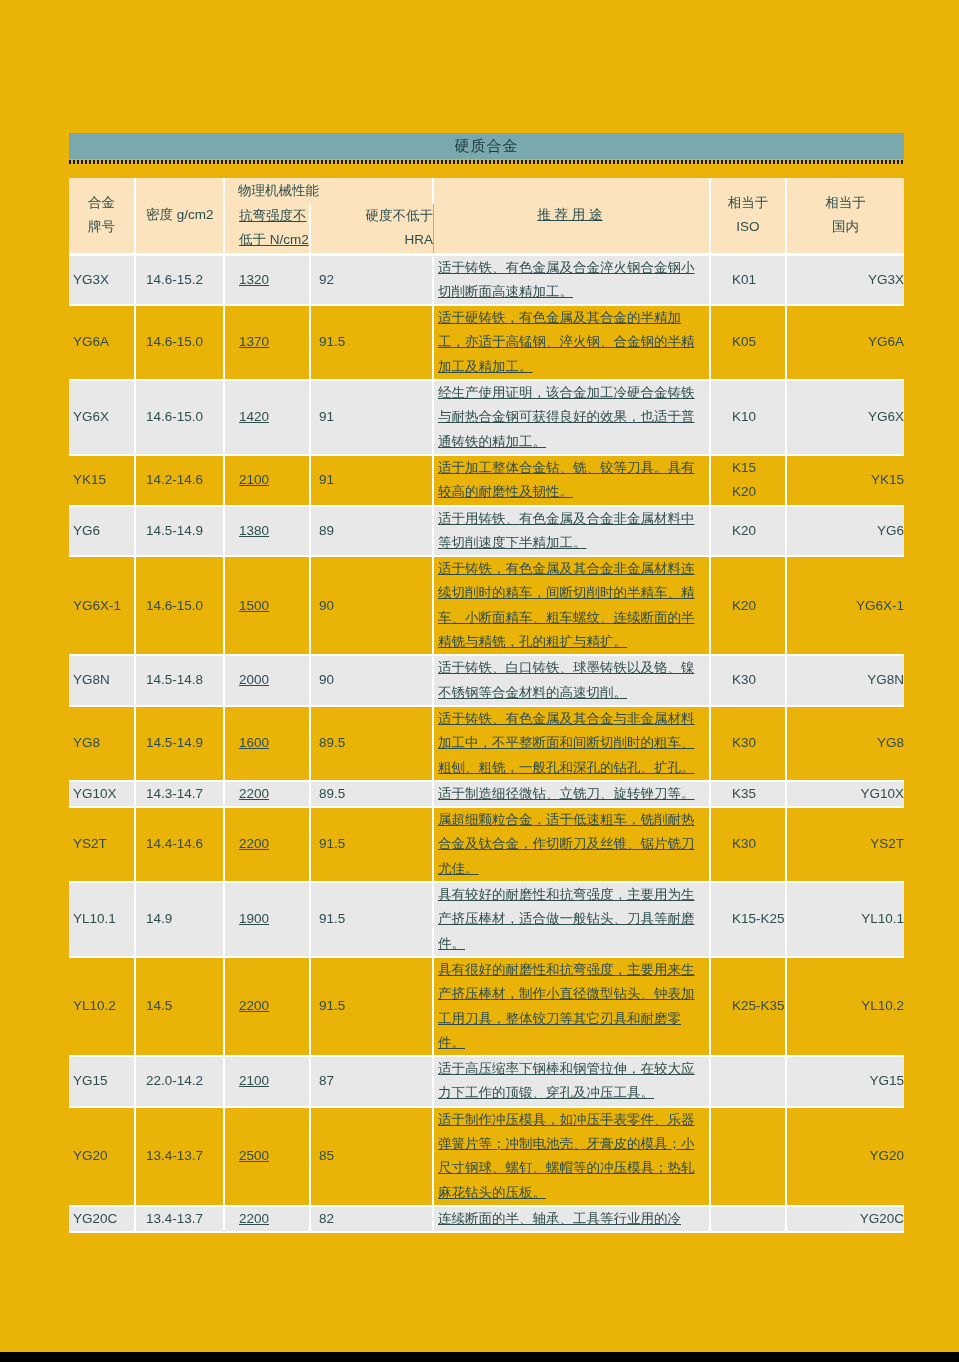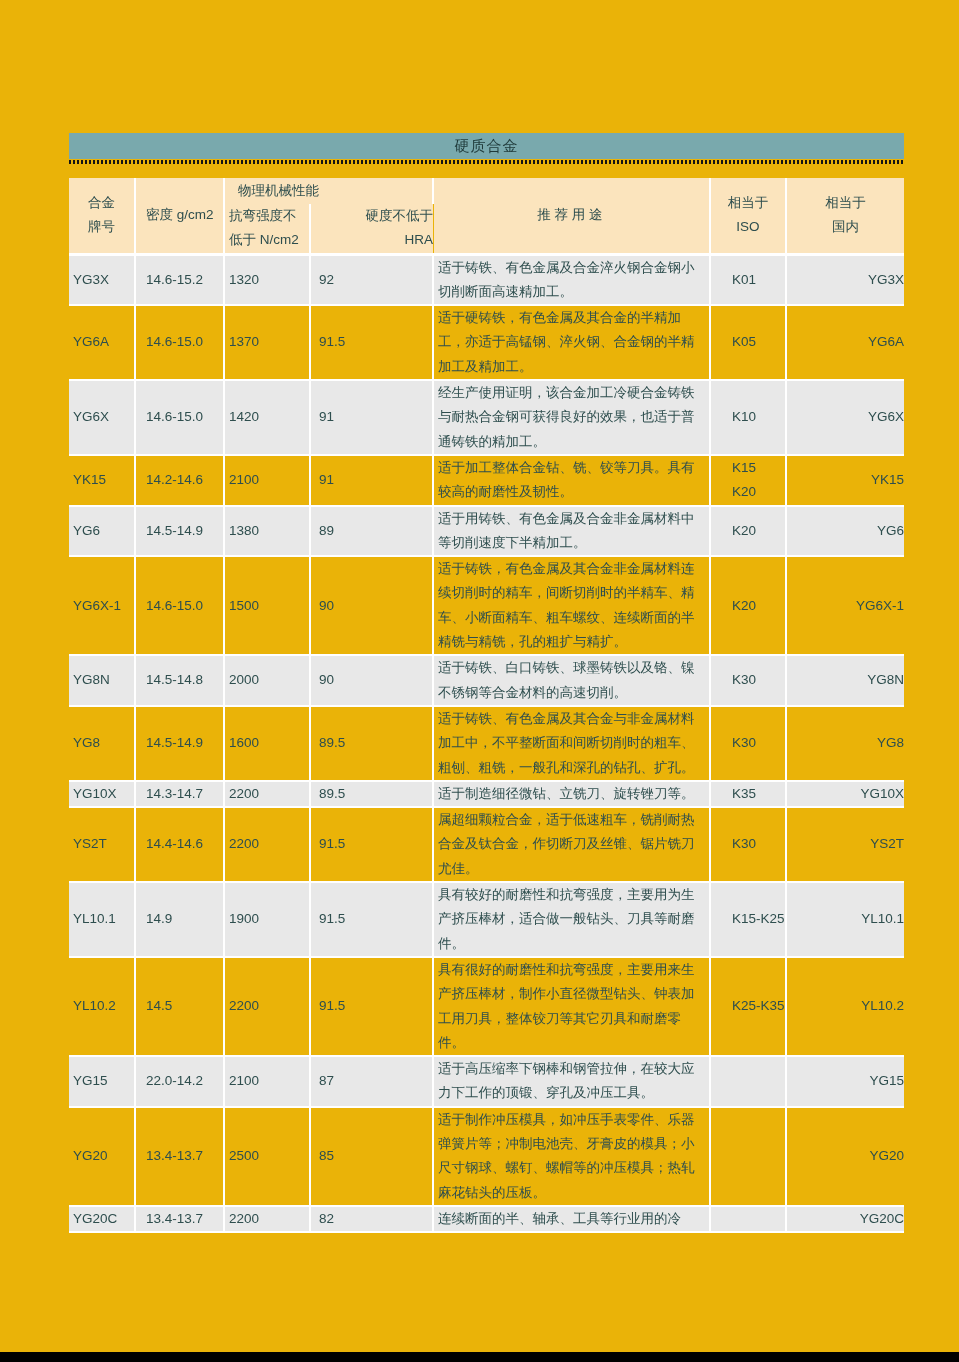--- a/index.html
+++ b/index.html
@@ -45,23 +45,23 @@
   }
   .alloy-table th:last-child, .alloy-table td:last-child { border-right:none;text-align:right; }
   .alloy-table thead th { background:#fbe4bd; border-bottom:3px solid #ffffff; }
   .alloy-table thead th.phys { border-bottom:none; padding-left:13px;margin-left:40px; }
   .alloy-table thead tr.hrow1 { height:26px; }
   .alloy-table thead tr.hrow2 { height:48px; }
   .alloy-table tbody tr:nth-child(odd) td { background:#e8e8e8; }
   
   .c1 { padding-left:4px; }
   .c2 { padding-left:10px; }
-  .c3 { padding-left:4px; }
+  .c3 { padding-left:14px;text-decoration:underline; }
   .c4 { padding-left:8px; }
-  .c5 { padding-left:4px; padding-right:3px; }
+  .c5 { padding-left:4px; padding-right:3px;text-decoration:underline; }
   .c6 { padding-left:21px; }
   .c7 { padding-left:7px; }
   .alloy-table thead th.hc1 { text-align:center; padding-left:0; }
   .alloy-table thead th.hc5,
   .alloy-table thead th.hc6,
   .alloy-table thead th.hc7 { text-align:center; padding-left:0; }
   .bottom-bar {
     position:absolute; left:0; top:1352px;
     width:959px; height:10px;
     background:#000000;

